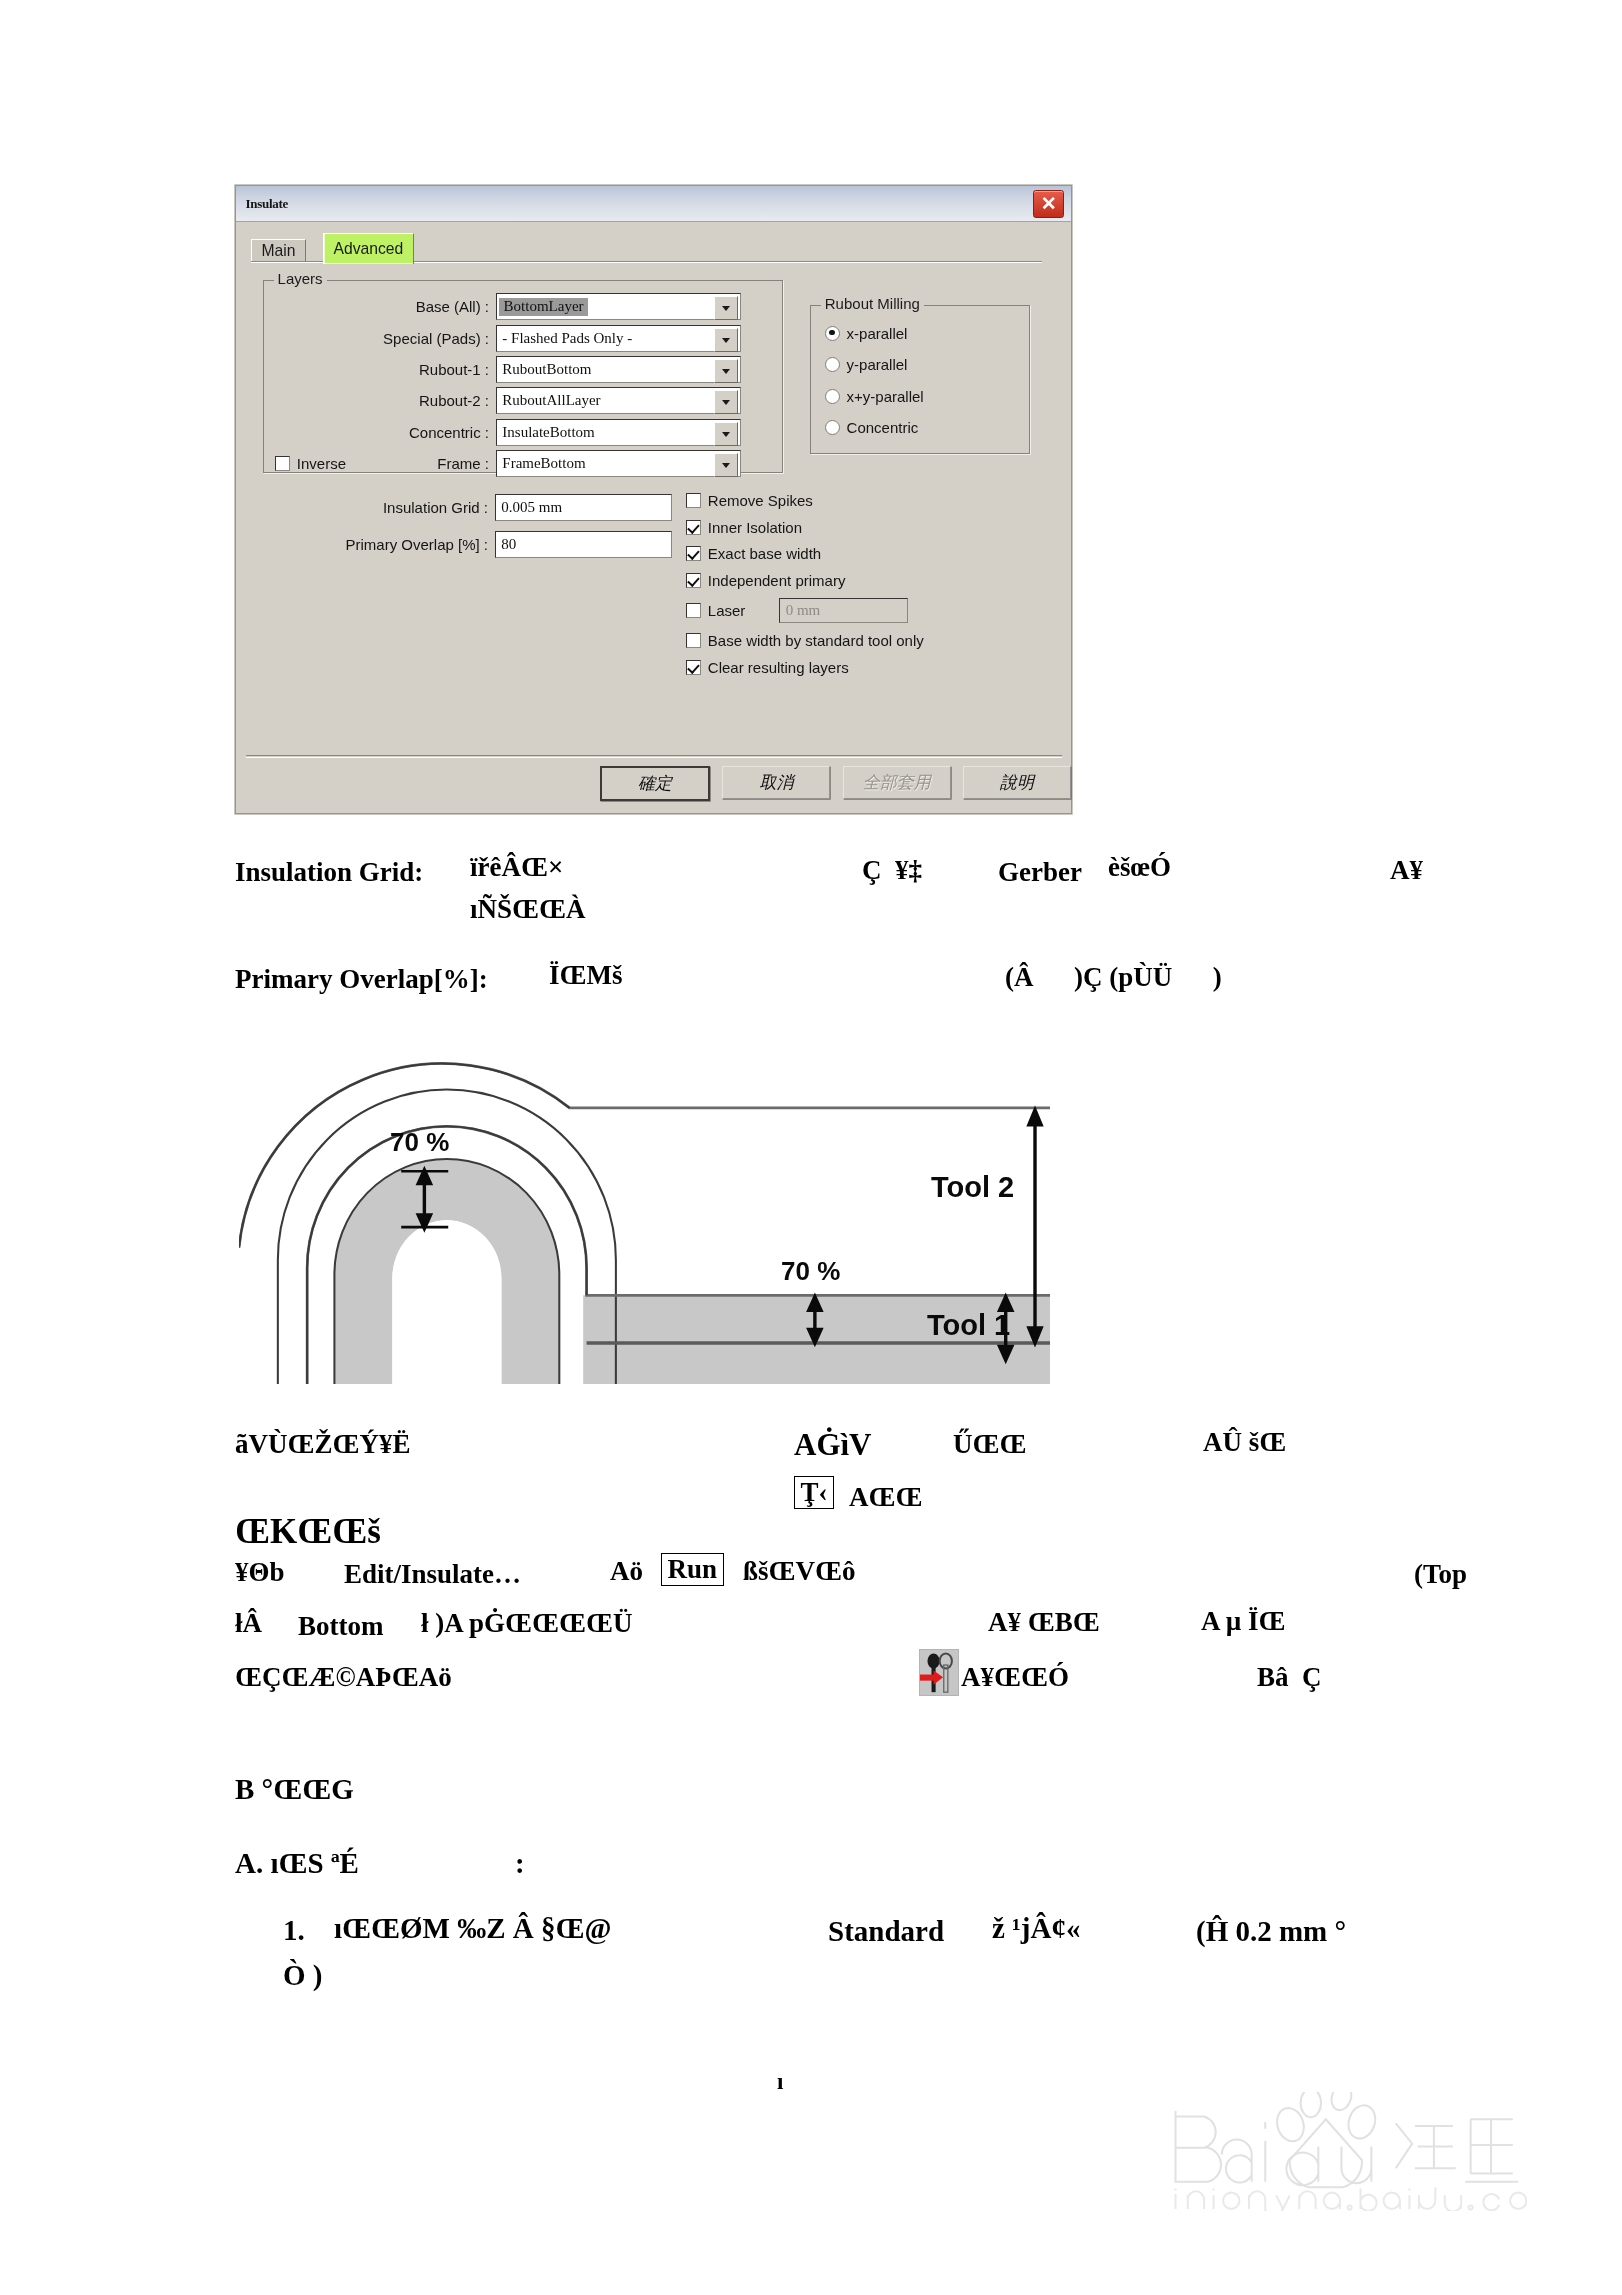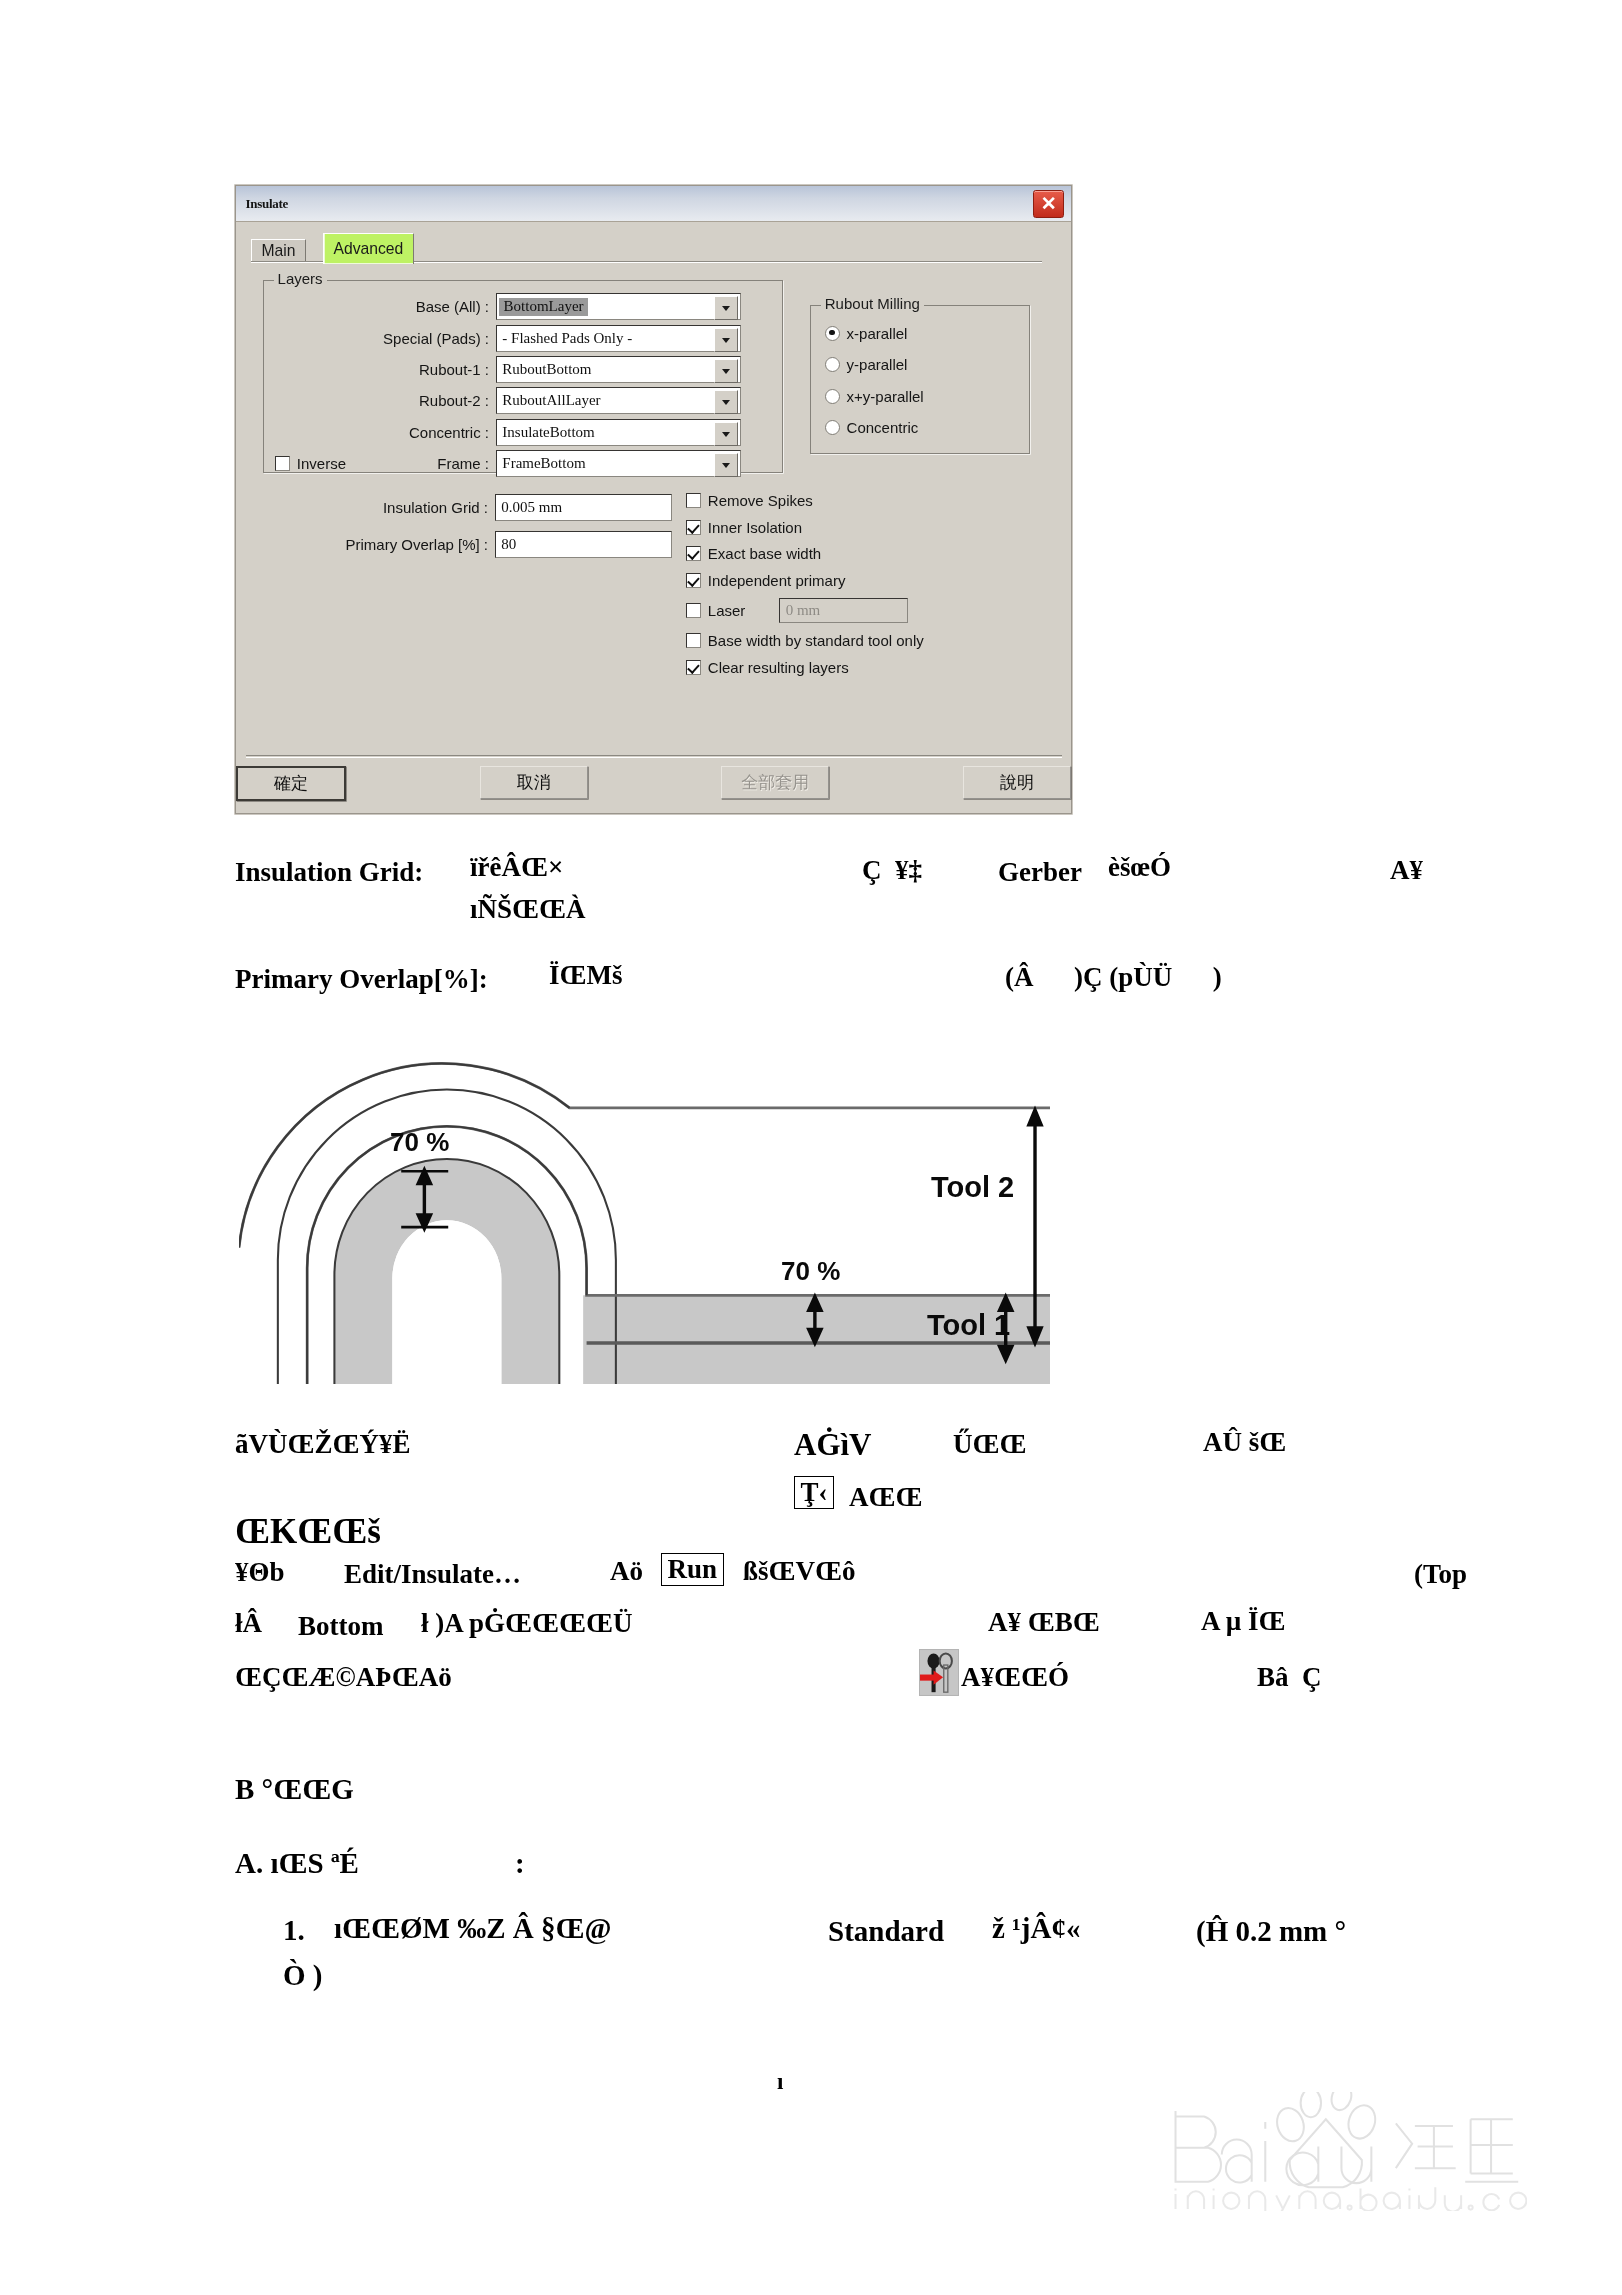--- a/index.html
+++ b/index.html
@@ -119,21 +119,21 @@
   .opt-row{display:flex;align-items:center;gap:6.8px;font-size:15px;color:#151515;white-space:nowrap;}
 
   .numbox{
     width:177px;height:27px;background:#ffffff;border:1.4px inset #8a8780;
     box-sizing:border-box;display:flex;align-items:center;
     font-size:15px;color:#101010;padding-left:5.5px;
     font-family:"Liberation Serif", serif;
   }
   .numbox.grey{background:#d4d0c8;color:#8e8b85;width:129px;}
 
-  .btnrow{position:absolute;left:0;right:0;bottom:12.3px;display:flex;justify-content:space-between;gap:12.3px;}
+  .btnrow{position:absolute;left:0;right:0;bottom:12.3px;display:flex;justify-content:flex-end;gap:12.3px;font-style:italic;}
   .dbtn{
     width:106px;height:31px;background:#d4d0c8;
     border:1.4px outset #e8e5df;
     box-shadow:0.7px 0.7px 0 #6f6c66;
     display:flex;align-items:center;justify-content:center;
     font-size:17px;color:#101010;
     font-family:"Liberation Serif", serif;
   }
   .dbtn.default{border:2px solid #3c3a36;}
   .dbtn.disabled{color:#96938d;text-shadow:0.7px 0.7px 0 #f2efe9;}

